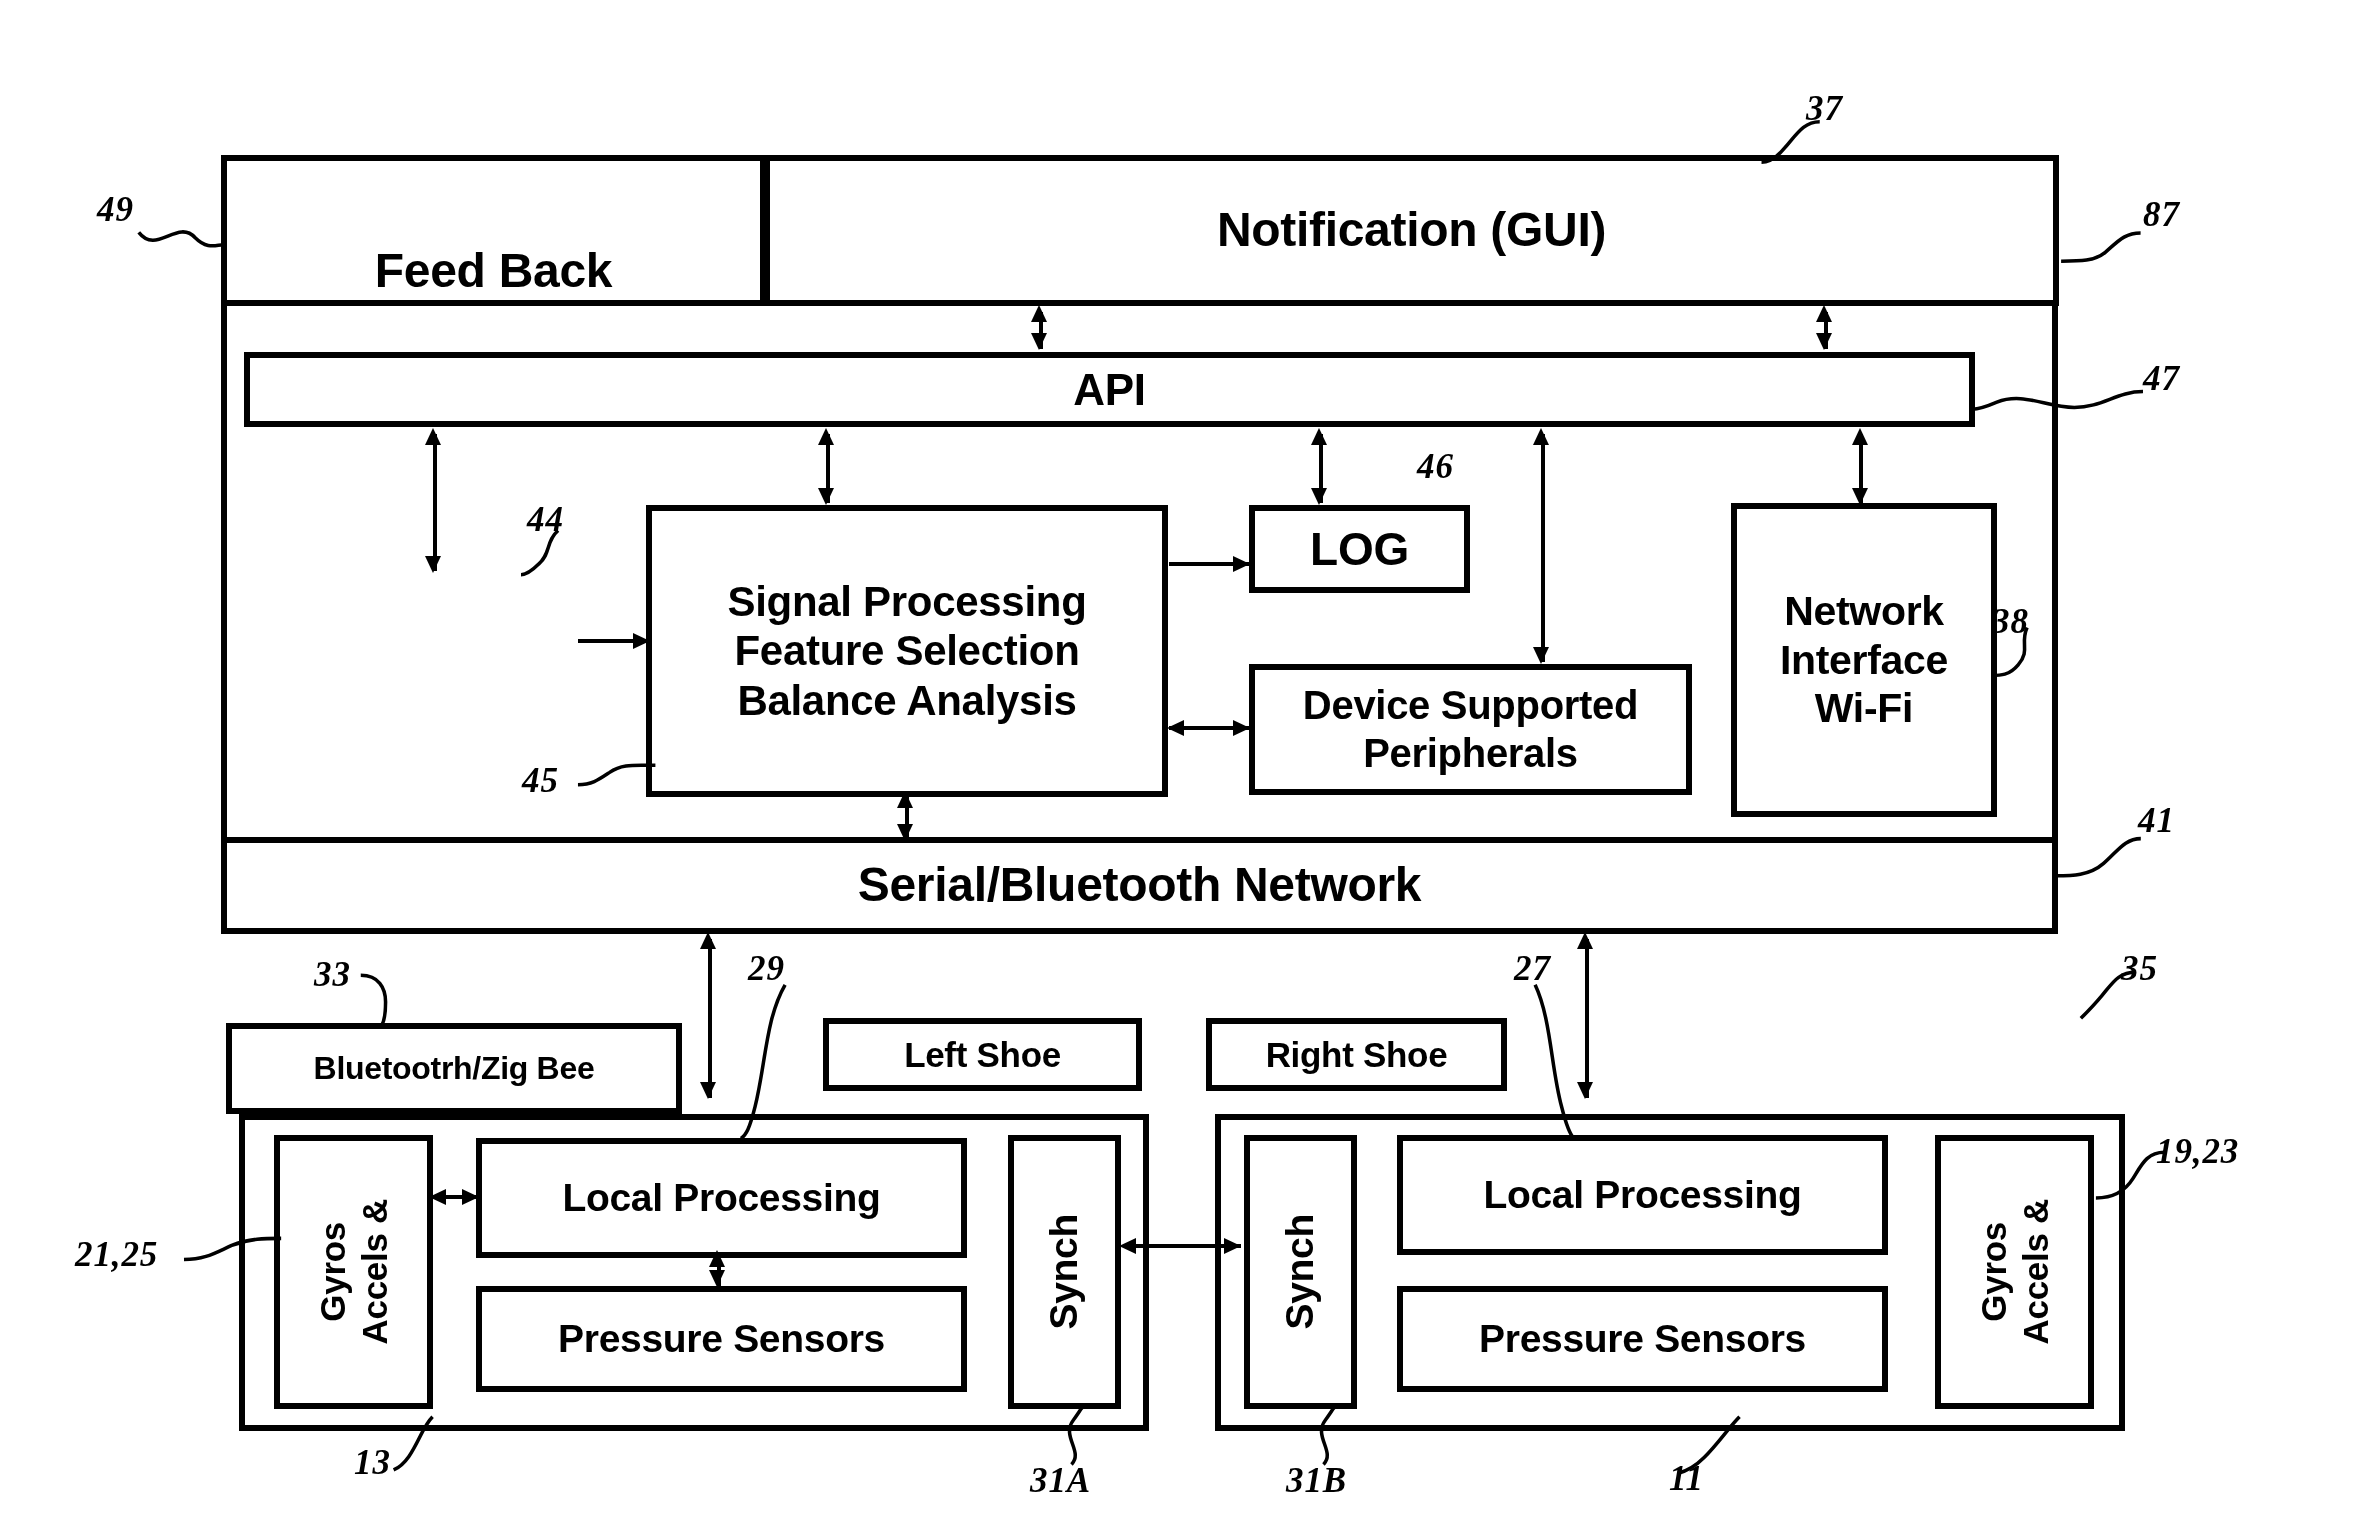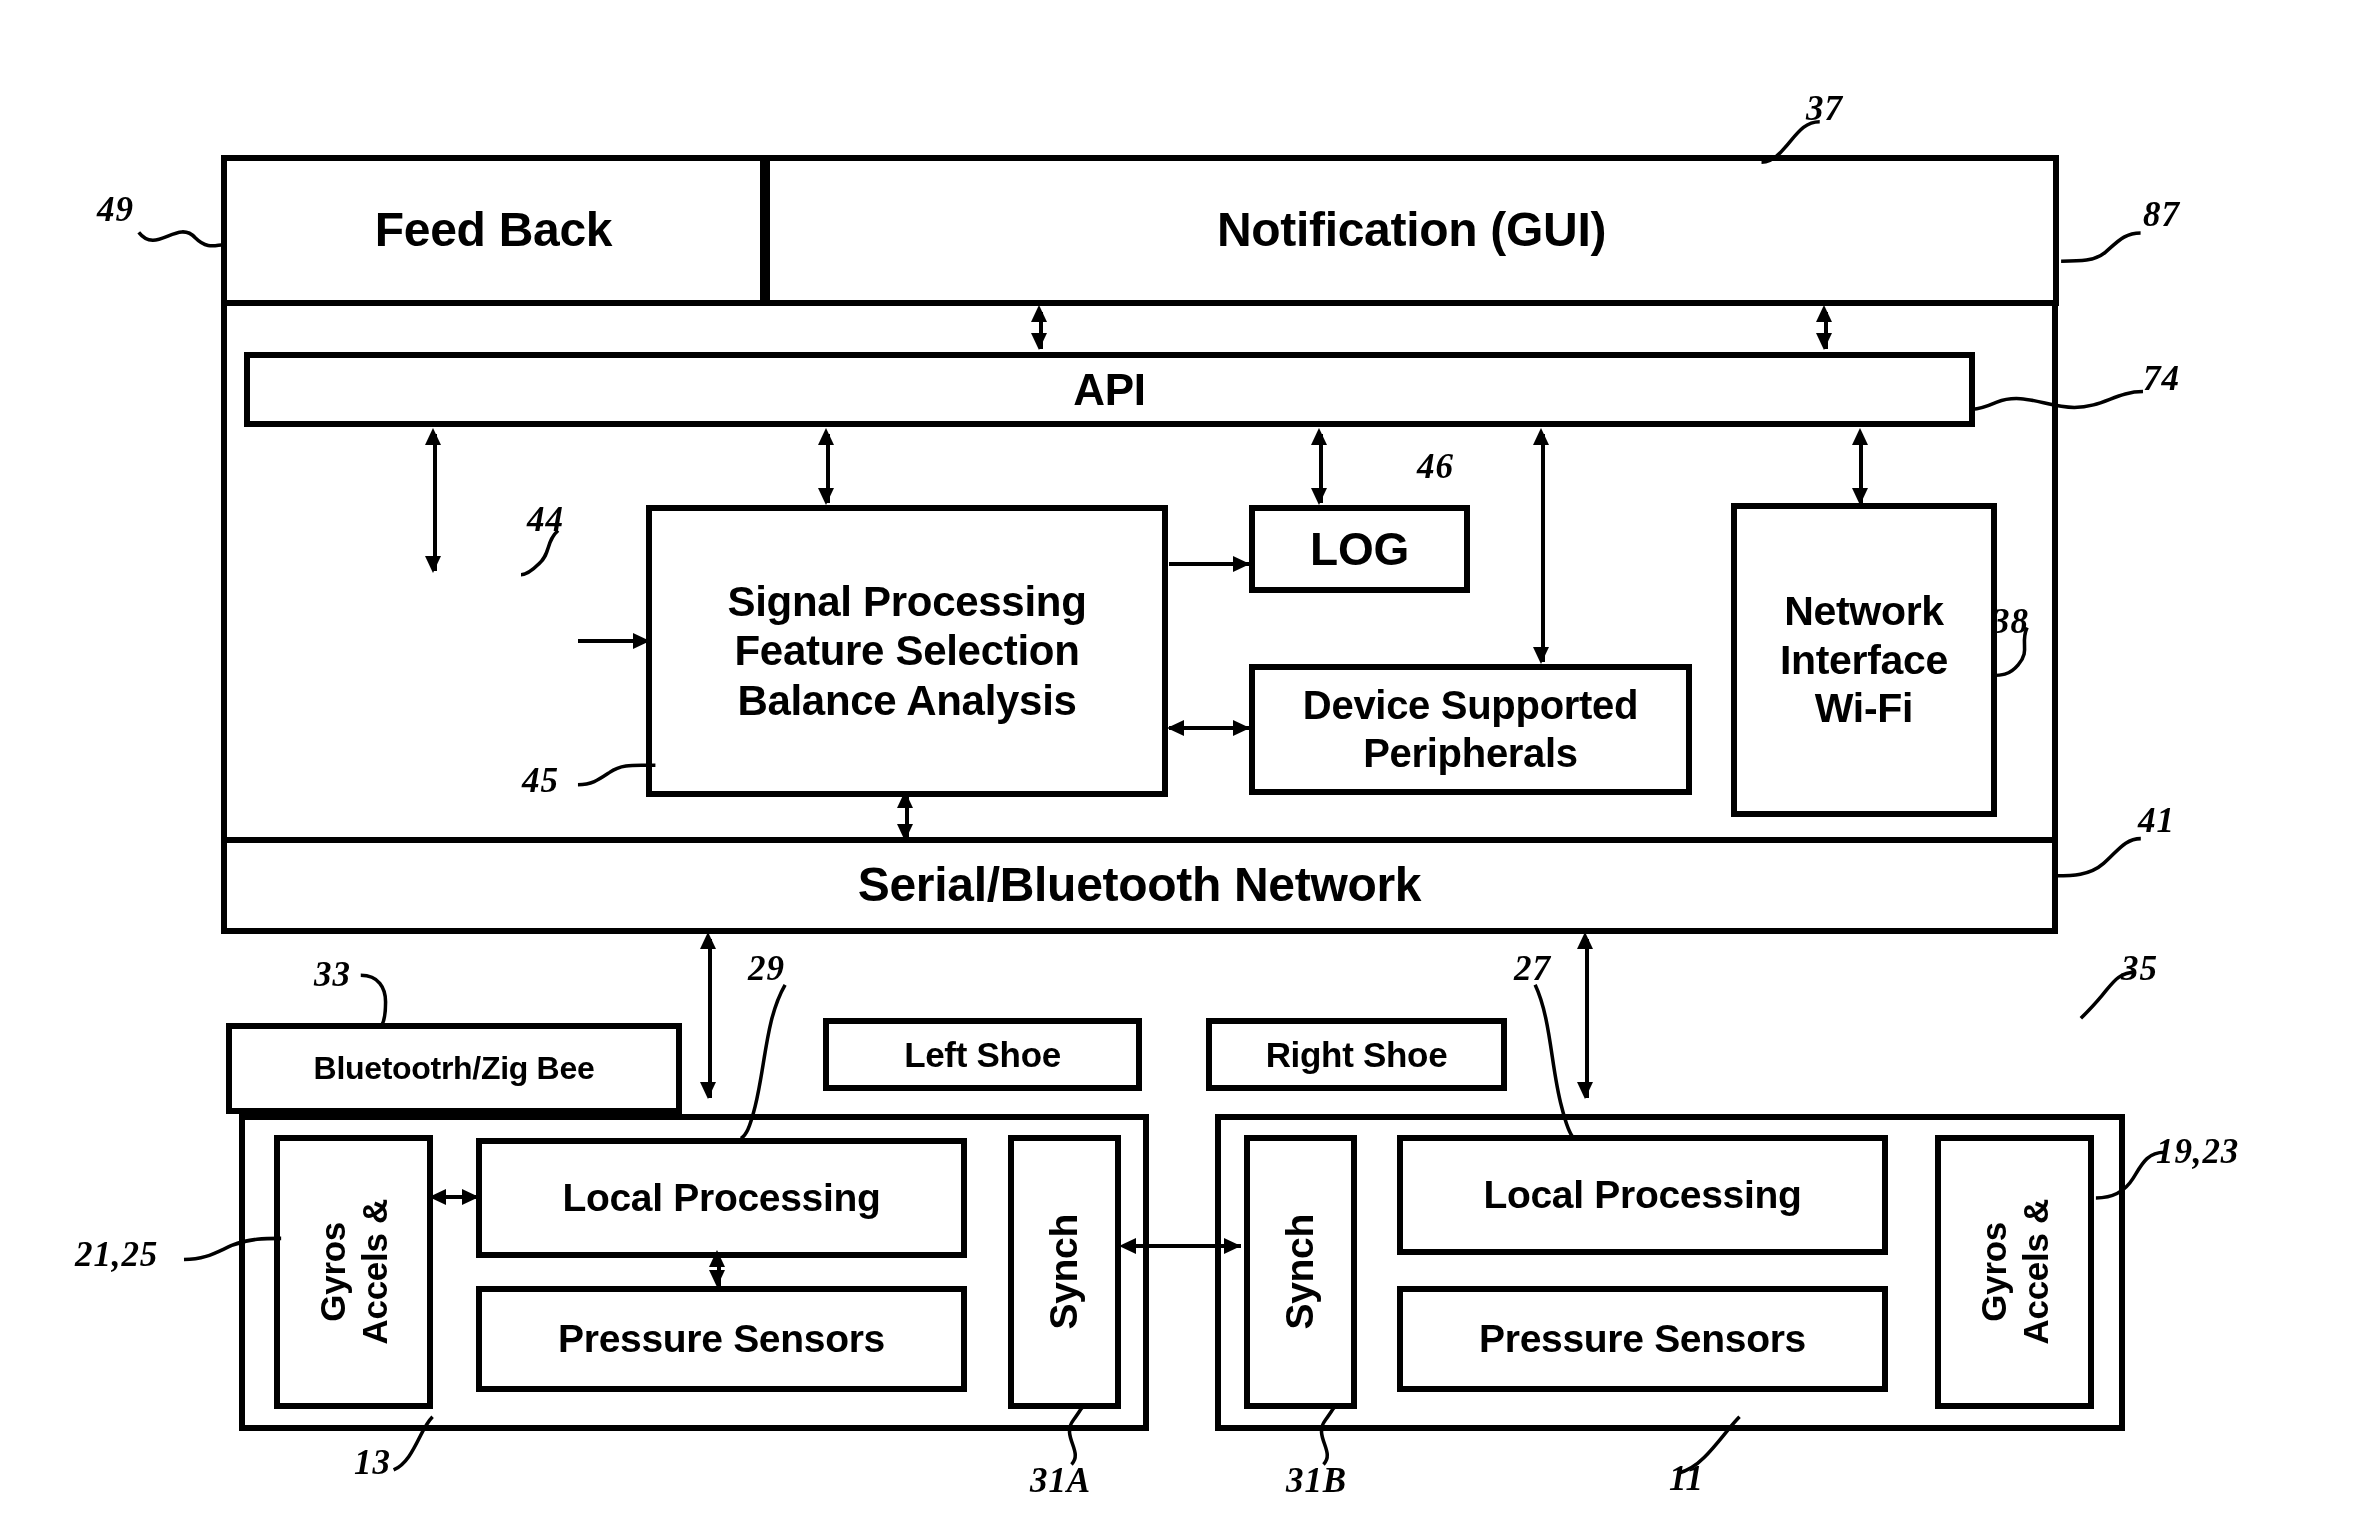--- a/index.html
+++ b/index.html
@@ -109,21 +109,21 @@
     stroke-width: 4;
   }
 </style>
 </head>
 <body>
 
 <div id="figure">
 
   <div class="box frame thick" style="left:221px; top:155px; width:1837px; height:779px;"></div>
 
-  <div class="box thick" style="left:221px; top:155px; width:545px; height:151px; font-size:48px;">
+  <div class="box thick" style="left:221px; top:155px; width:545px; height:151px; font-size:48px;align-items:flex-end;">
     <span class="lbl">Feed Back</span>
   </div>
   <div class="box thick" style="left:764px; top:155px; width:1295px; height:151px; font-size:48px;">
     <span class="lbl">Notification (GUI)</span>
   </div>
 
   <div class="box thick" style="left:244px; top:352px; width:1731px; height:75px; font-size:44px;">
     <span class="lbl">API</span>
   </div>
 
@@ -273,21 +273,21 @@
   <div class="ref" style="left:1806px; top:89px;">37</div>
   <svg class="leader" style="left:1758px; top:111px; width:97px; height:62px;" viewBox="0 0 110 70">
     <path d="M70 12 C 52 12, 44 26, 30 42 C 20 54, 12 58, 4 58"></path>
   </svg>
 
   <div class="ref" style="left:2143px; top:195px;">87</div>
   <svg class="leader" style="left:2059px; top:217px; width:89px; height:53px;" viewBox="0 0 100 60">
     <path d="M92 18 C 74 18, 66 28, 52 40 C 40 50, 24 50, 2 50"></path>
   </svg>
 
-  <div class="ref" style="left:2143px; top:359px;">74</div>
+  <div class="ref" style="left:2143px; top:359px;">47</div>
   <svg class="leader" style="left:1970px; top:381px; width:177px; height:44px;" viewBox="0 0 200 50">
     <path d="M196 12 C 166 12, 150 30, 118 30 C 86 30, 60 12, 30 24 C 16 30, 8 32, 2 32"></path>
   </svg>
 
   <div class="ref" style="left:527px; top:500px;">44</div>
   <svg class="leader" style="left:512px; top:527px; width:71px; height:53px;" viewBox="0 0 80 60">
     <path d="M52 4 C 38 16, 44 30, 30 42 C 22 50, 16 54, 10 54"></path>
   </svg>
 
   <div class="ref" style="left:1417px; top:447px;">46</div>

